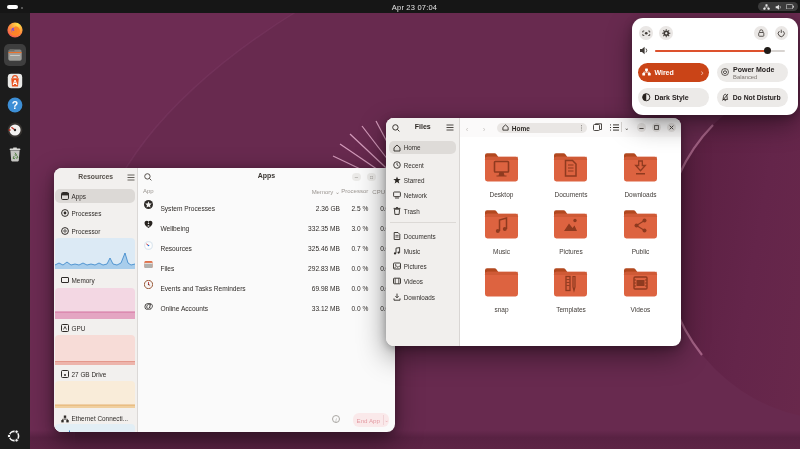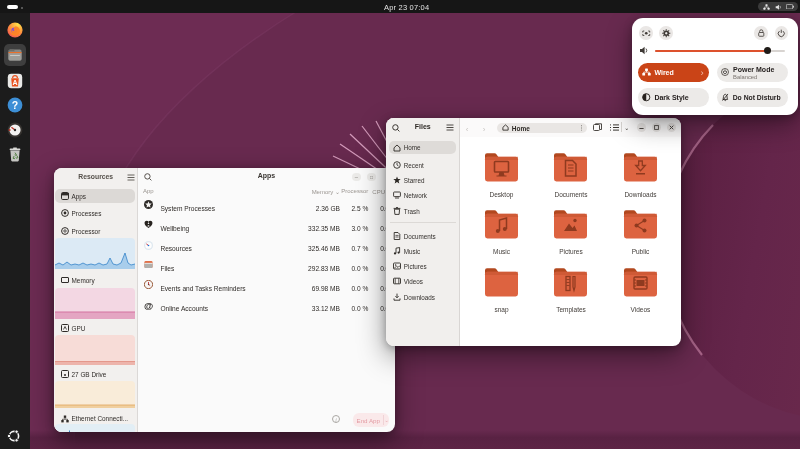--- a/index.html
+++ b/index.html
@@ -11,21 +11,21 @@
 #wall { position:absolute; inset:0; overflow:hidden; }
 #wedge { position:absolute; left:0; top:0; }
 #bigcirc { position:absolute; left:664px; top:72px; width:348px; height:348px; border-radius:50%;
   background:linear-gradient(100deg, #571e3e 0%, #64254a 30%, #6b2a4c 60%); }
 #botband { position:absolute; left:0; top:430px; width:800px; height:19px; background:linear-gradient(180deg, rgba(85,32,64,0) 0, rgba(85,32,64,0.8) 40%, #5d2445 100%); }
 
 
 #topbar { position:absolute; left:0; top:0; width:800px; height:13px; background:#161616; z-index:40; }
 #wspill { position:absolute; left:6.5px; top:5.2px; width:11.5px; height:4.2px; border-radius:2.2px; background:#ffffff; }
 #wsdot { position:absolute; left:20.5px; top:6.5px; width:2px; height:2px; border-radius:1px; background:#6d6d6d; }
-#clock { position:absolute; left:384px; top:3px; width:61px; font-size:7.5px; color:#e3e3e3; letter-spacing:.2px; }
+#clock { position:absolute; left:384px; top:3px; width:61px; text-align:center; font-size:7.5px; color:#e3e3e3; letter-spacing:.2px; }
 #tray { position:absolute; left:758px; top:1.8px; width:39.5px; height:9.6px; border-radius:5px; background:#3b3b3b; }
 
 
 #dock { position:absolute; left:0; top:13px; width:30px; height:436px; background:#1c1c1c; z-index:39; }
 .dkicon { position:absolute; left:7px; width:16px; height:16px; }
 #dk-files-bg { position:absolute; left:4px; top:31px; width:22px; height:22px; border-radius:5px; background:#3e3e3e; }
 
 
 .win { position:absolute; border-radius:8px; overflow:hidden;
   box-shadow:0 10px 28px rgba(0,0,0,.42), 0 2px 8px rgba(0,0,0,.28); }

